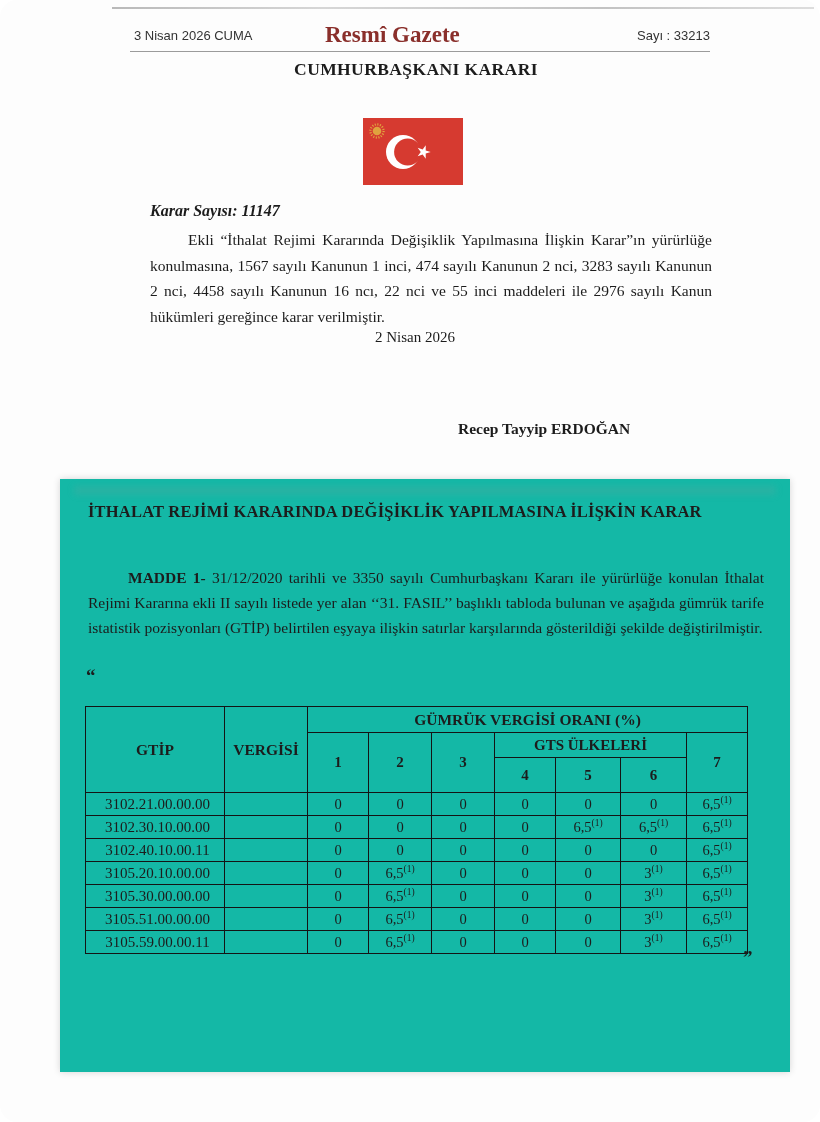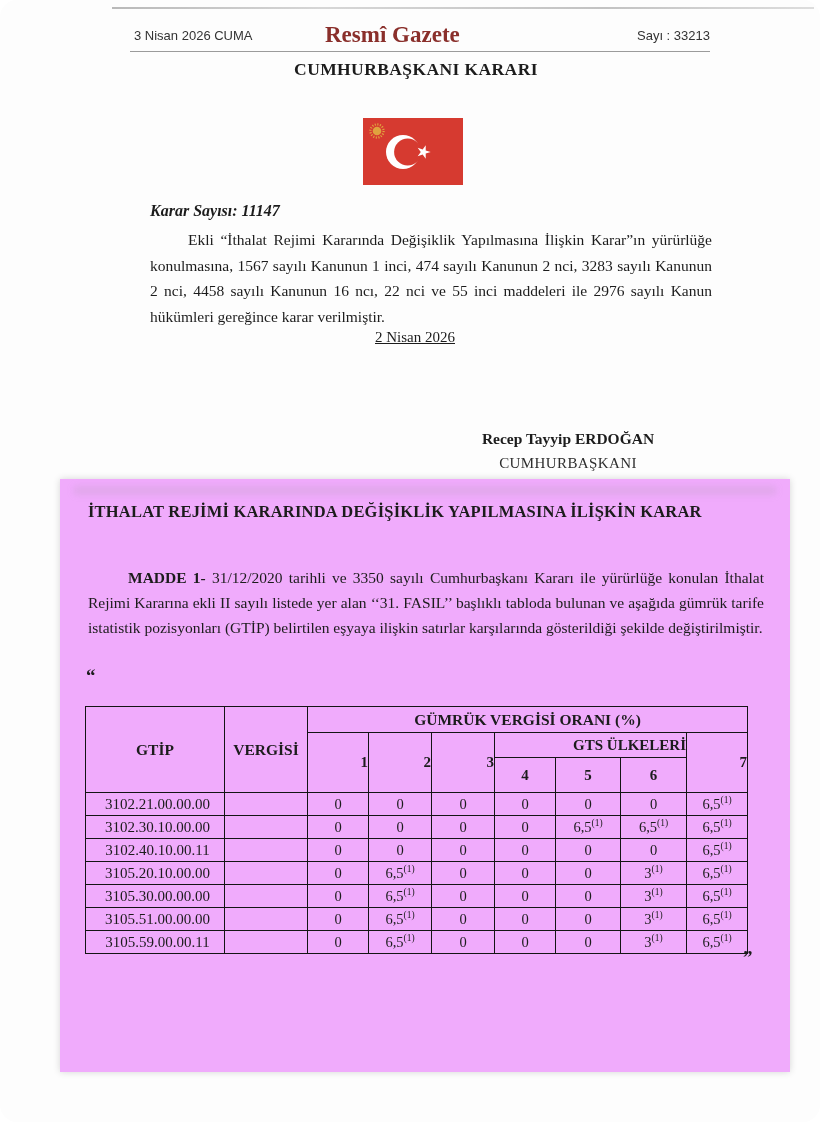--- a/index.html
+++ b/index.html
@@ -16,47 +16,47 @@
     font-size:23px; font-weight:bold; }
   .h-issue { position:absolute; left:610px; top:28px; width:100px; text-align:right;
     font-family:"Liberation Sans",sans-serif; font-size:13px; color:#333; }
   .h-rule { position:absolute; left:130px; top:51px; width:580px; height:1px; background:#9b9b9b; }
   .decree-heading { position:absolute; left:0; top:59px; width:832px; text-align:center;
     font-size:17.5px; font-weight:bold; letter-spacing:.4px; }
   .flag { position:absolute; left:363px; top:118px; width:100px; height:67px; }
   .karar-no { position:absolute; left:150px; top:202px; font-size:16px; font-weight:bold;font-style:italic; }
   .preamble { position:absolute; left:130px; top:227px; width:562px; font-size:15.5px;
     line-height:25.5px; text-align:justify; text-indent:38px;margin-left:20px; }
-  .decision-date { position:absolute; left:375px; top:329px; font-size:15px;text-decoration:underline; }
-  .signature { position:absolute; left:458px; top:430px; width:220px; text-align:center; }
+  .decision-date { position:absolute; left:375px; top:329px; font-size:15px; }
+  .signature { position:absolute; left:458px; top:420px; width:220px; }
   .sig-name { font-size:15.5px; font-weight:bold; }
   .sig-title { font-size:15px; margin-top:7px; color:#2e2e2e; letter-spacing:.4px; }
 
   .inner-page { position:absolute; left:60px; top:479px; width:730px; height:593px;
-    background:#f0abfc; box-shadow:0 0 7px rgba(0,0,0,.16); }
+    background:#14b8a6; box-shadow:0 0 7px rgba(0,0,0,.16); }
   .inner-smudge { position:absolute; left:14px; top:7px; right:14px; height:9px;
     background:rgba(150,150,150,.16); filter:blur(3px); }
   .decision-title { position:absolute; left:28px; top:23px; width:690px;
     font-size:16.5px; font-weight:bold; letter-spacing:.2px; }
   .article { position:absolute; font-size:15.5px; line-height:25px; text-align:justify;
     text-indent:40px; }
   .a1 { left:28px; top:86px; width:676px; }
   .a2 { left:28px; top:519px; width:676px; }
   .a3 { left:28px; top:562px; width:676px; }
   .b { font-weight:bold; }
   .open-quote  { position:absolute; left:26px;  top:186px; font-size:19px; font-weight:bold; }
   .close-quote { position:absolute; left:683px; top:468px; font-size:19px; font-weight:bold; }
 
   table.tariff { position:absolute; left:25px; top:227px; width:662px;
     border-collapse:collapse; table-layout:fixed; }
   table.tariff th, table.tariff td { border:1.6px solid #141414; font-size:15px;
     text-align:center; vertical-align:middle; padding:0; overflow:hidden; }
   table.tariff th { font-weight:bold;margin-top:15px; }
   tr.hr1 th { height:26px; font-size:15.5px; }
-  tr.hr2 th { height:25px;text-align:right; }
+  tr.hr2 th { height:25px; }
   tr.hr3 th { height:35px; }
   table.tariff tbody td { height:23px; font-size:14.5px; }
   td.c-gtip { text-align:left; padding-left:5px !important; font-size:15px !important; }
   table.tariff sup { font-size:9.5px; line-height:0; vertical-align:super; }
 </style>
 </head>
 <body>
 
 <div class="page">
 
@@ -85,21 +85,20 @@
   </div>
 
   <div class="karar-no">Karar Sayısı: 11147</div>
 
   <p class="preamble">Ekli “İthalat Rejimi Kararında Değişiklik Yapılmasına İlişkin Karar”ın yürürlüğe konulmasına, 1567 sayılı Kanunun 1 inci, 474 sayılı Kanunun 2 nci, 3283 sayılı Kanunun 2 nci, 4458 sayılı Kanunun 16 ncı, 22 nci ve 55 inci maddeleri ile 2976 sayılı Kanun hükümleri gereğince karar verilmiştir.</p>
 
   <div class="decision-date">2 Nisan 2026</div>
 
   <div class="signature">
     <div class="sig-name">Recep Tayyip ERDOĞAN</div>
-    <div class="sig-title">CUMHURBAŞKANI</div>
   </div>
 
   <div class="inner-page">
     <div class="inner-smudge"></div>
 
     <div class="decision-title">İTHALAT REJİMİ KARARINDA DEĞİŞİKLİK YAPILMASINA İLİŞKİN KARAR</div>
 
     <p class="article a1"><span class="b">MADDE 1-</span> <span>31/12/2020 tarihli ve 3350 sayılı Cumhurbaşkanı Kararı ile yürürlüğe konulan İthalat Rejimi Kararına ekli II sayılı listede yer alan ‘‘31. FASIL’’ başlıklı tabloda bulunan ve aşağıda gümrük tarife istatistik pozisyonları (GTİP) belirtilen eşyaya ilişkin satırlar karşılarında gösterildiği şekilde değiştirilmiştir.</span></p>
 
     <div class="open-quote">“</div>

